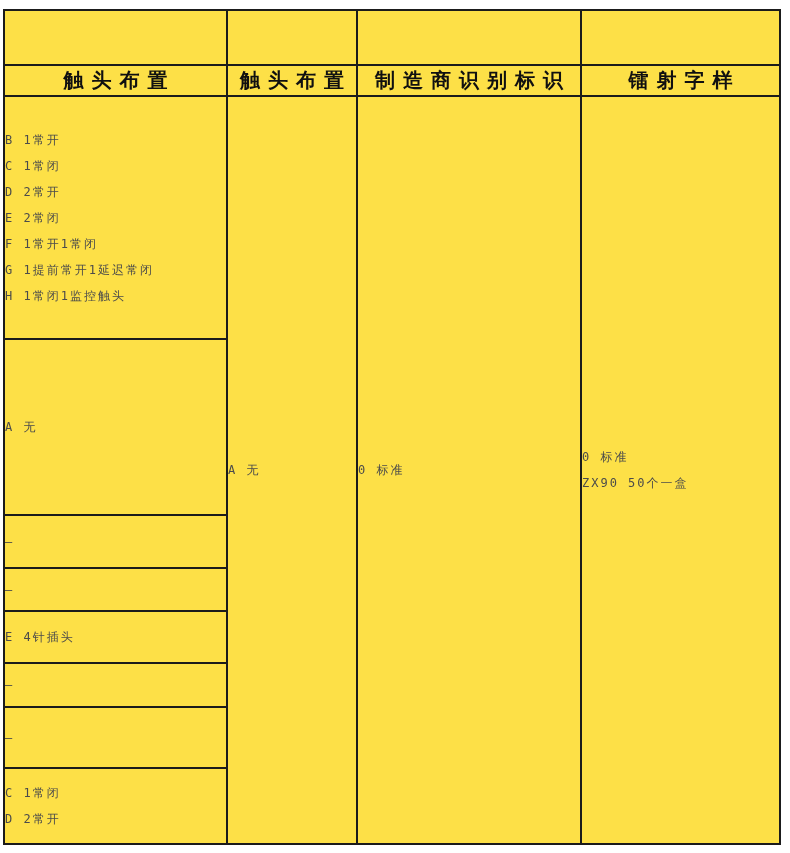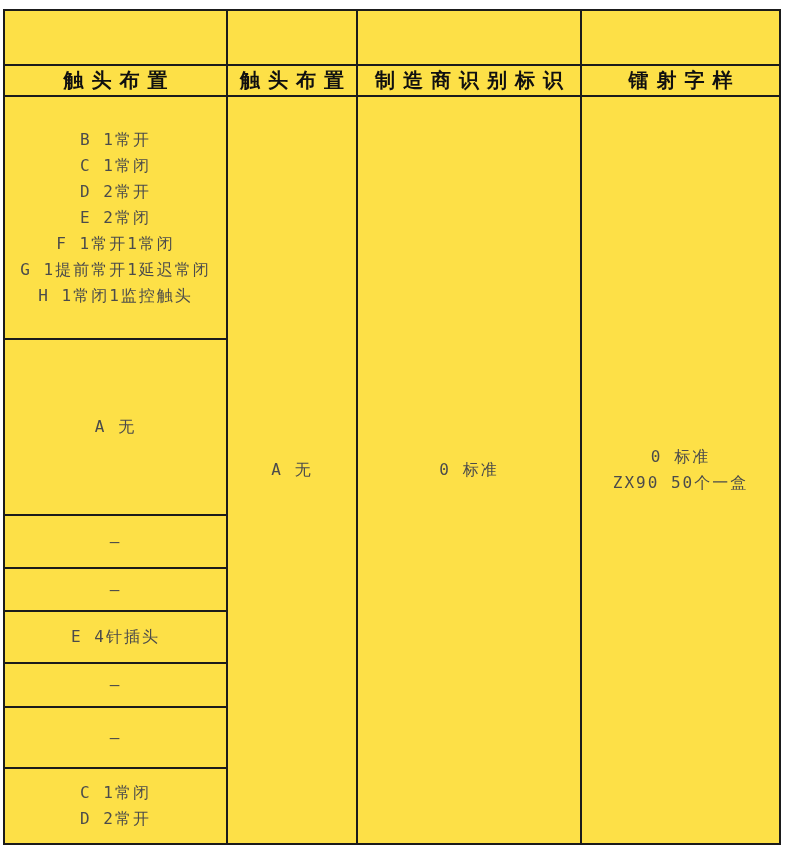--- a/index.html
+++ b/index.html
@@ -41,25 +41,25 @@
   th.col-header {
     font-size: 20px;
     font-weight: bold;
     color: #101010;
     text-align: center;
     letter-spacing: 8px;
     text-indent: 8px; 
     white-space: nowrap;
   }
   td.body-cell {
-    font-size: 16px;
+    font-size: 12px;
     color: #4b4b4b;
     line-height: 26px;
     letter-spacing: 2px;
-    text-align: center;
+    text-align: left;
     padding-left: 5px;
     padding-right: 3px;
     white-space: pre-line;
     word-break: break-all;
   }
   td.blank-cell {
     background: #ffffff;
   }
 </style>
 </head>

